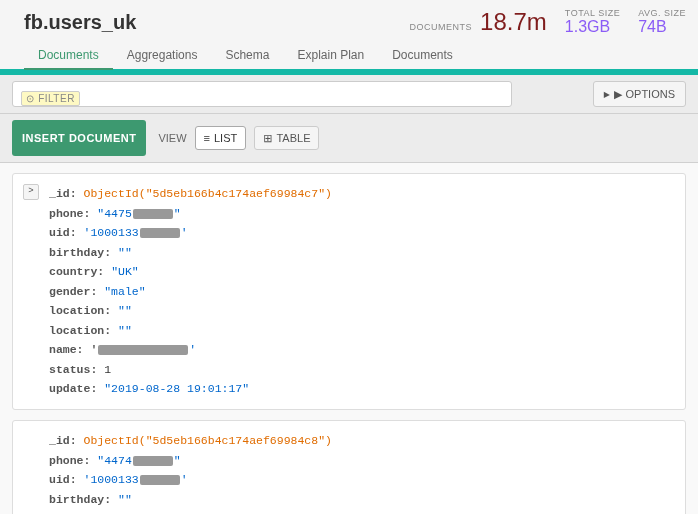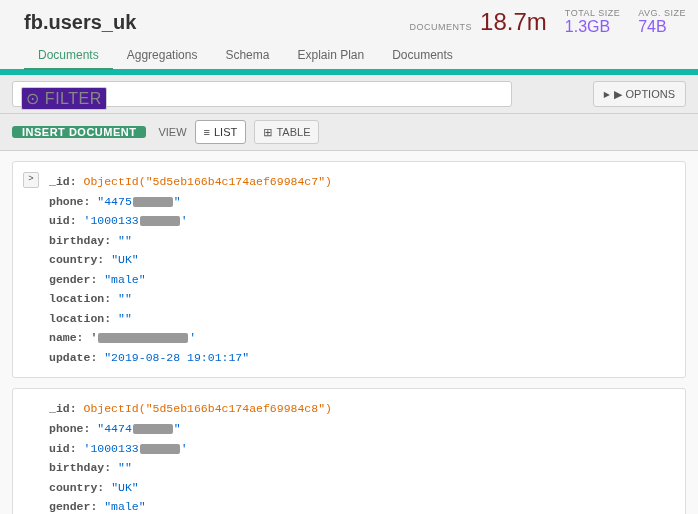--- a/index.html
+++ b/index.html
@@ -102,29 +102,29 @@
       display: flex;
       align-items: center;
       background: #fff;
       border: 1px solid #ccc;
       border-radius: 3px;
       padding: 3px 8px;
       width: 500px;
       height: 26px;
     }
     .filter-label {
-      font-size: 16px;
+      font-size: 10px;
       color: #888;
       text-transform: uppercase;
       letter-spacing: 0.5px;
       border: 1px solid #ccc;
       border-radius: 2px;
       padding: 1px 4px;
       margin-right: 6px;
-      background: #4c1d95;
+      background: #fef9c3;
       font-weight: 500;
       margin-top: 8px;
     }
     .options-btn {
       background: #f5f5f5;
       border: 1px solid #ccc;
       border-radius: 3px;
       padding: 3px 10px;
       font-size: 11px;
       color: #555;
@@ -146,21 +146,21 @@
       padding: 6px 12px;
       display: flex;
       align-items: center;
       gap: 8px;
     }
     .insert-btn {
       background: #3d9970;
       color: #fff;
       border: none;
       border-radius: 3px;
-      padding: 0 10px;
+      padding: 12px 10px;
       font-size: 11px;
       font-weight: 600;
       cursor: pointer;
       text-transform: uppercase;
       letter-spacing: 0.5px;
       text-align: center;
     }
     .view-label {
       font-size: 11px;
       color: #666;
@@ -337,20 +337,23 @@
     <span class="doc-line">
       <span class="field-key">location: </span><span class="field-val-str">""</span>
     </span>
     <span class="doc-line">
       <span class="field-key">location: </span><span class="field-val-str">""</span>
     </span>
     <span class="doc-line">
       <span class="field-key">name: '</span><span class="redacted redacted-lg"></span><span class="field-val-str">'</span>
     </span>
     <span class="doc-line">
+      <span class="field-key">status: </span><span class="field-val-num">1</span>
+    </span>
+    <span class="doc-line">
       <span class="field-key">update: </span><span class="field-val-str">"2019-08-28 19:01:17"</span>
     </span>
   </div>
 
   <div class="doc-card">
     <span class="doc-line">
       <span class="field-key">_id: </span><span class="field-val-oid">ObjectId("5d5eb166b4c174aef69984c8")</span>
     </span>
     <span class="doc-line">
       <span class="field-key">phone: </span><span class="field-val-str">"4474</span><span class="redacted redacted-sm"></span><span class="field-val-str">"</span>

